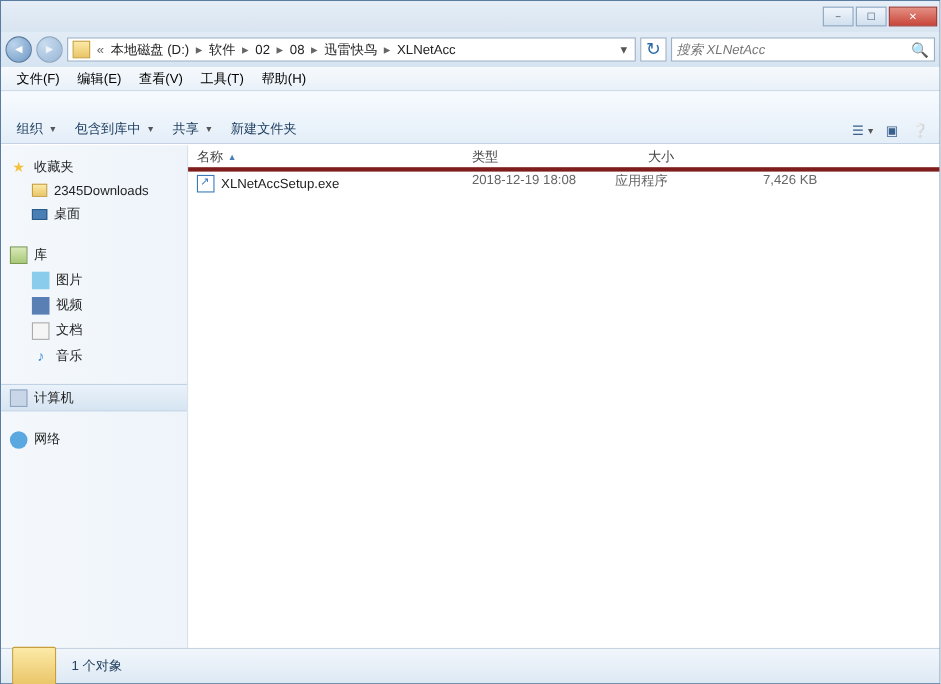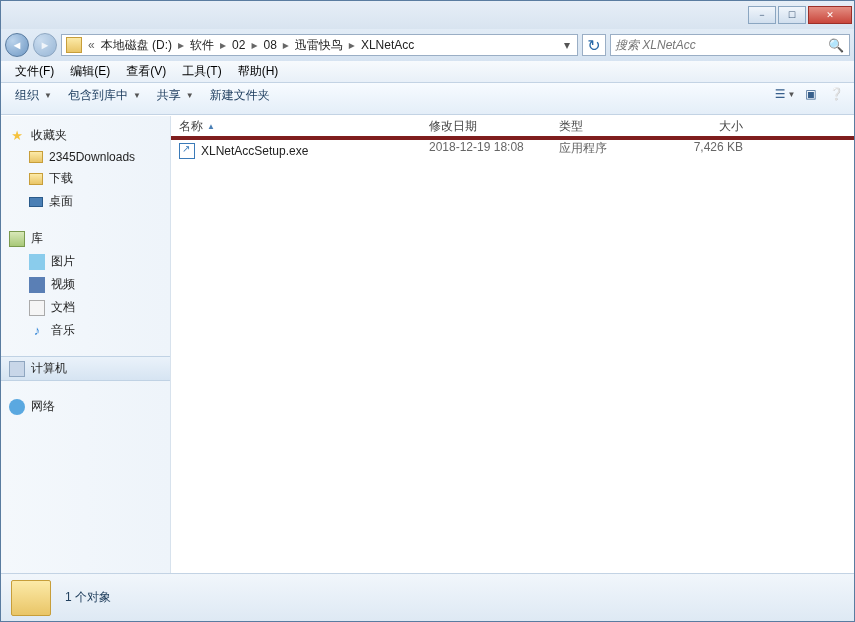--- a/index.html
+++ b/index.html
@@ -16,21 +16,21 @@
     .bc-folder { width:16px; height:16px; background:linear-gradient(to bottom,#fceaa8,#e9c567); border:1px solid #c79e3a; margin:0 4px 0 2px; }
     .bc-sep { color:#666; padding:0 2px; }
     .bc-seg { padding:0 4px; cursor:pointer; }
     .bc-drop { width:16px; text-align:center; color:#555; cursor:pointer; }
     .refresh { width:24px; height:22px; background:#fff; border:1px solid #9aaec5; display:flex; align-items:center; justify-content:center; color:#2a6aa8; cursor:pointer; }
     .search { width:240px; height:22px; background:#fff; border:1px solid #9aaec5; display:flex; align-items:center; padding:0 4px; }
     .search input { flex:1; border:none; outline:none; font-size:12px; font-style:italic; color:#ef4444; background:transparent; }
     .search-ico { color:#6a8ab0; font-size:13px; }
     .menubar { height:22px; background:linear-gradient(to bottom,#f7fafd,#e8f0f8); border-bottom:1px solid #c3d3e4; display:flex; align-items:center; padding-left:6px; font-size:12px; }
     .menuitem { padding:2px 8px; cursor:pointer; }
-    .toolbar { height:32px; background:linear-gradient(to bottom,#f7fbff,#e4eef8); border-bottom:1px solid #c3d3e4; display:flex; align-items:flex-start; padding:0 6px; font-size:12px; color:#1a3a5c; }
+    .toolbar { height:48px; background:linear-gradient(to bottom,#f7fbff,#e4eef8); border-bottom:1px solid #c3d3e4; display:flex; align-items:flex-end; padding:0 6px; font-size:12px; color:#1a3a5c; }
     .tbtn { padding:4px 8px; cursor:pointer; display:flex; align-items:center; gap:3px; }
     .tb-drop { font-size:8px; color:#555; margin-left:2px; }
     .tb-spacer { flex:1; }
     .tb-ico { width:22px; height:22px; display:flex; align-items:center; justify-content:center; color:#38608c; cursor:pointer; margin-left:4px; }
     .layout { flex:1; display:flex; background:#fff; border-top:1px solid #fff; }
     .sidebar { width:170px; background:linear-gradient(to right,#f4f8fc,#eef4fa); border-right:1px solid #d7e2ed; padding:8px 0; overflow:auto; font-size:12px; }
     .s-group { margin-bottom:14px; }
     .s-head, .s-item { display:flex; align-items:center; gap:6px; padding:3px 8px 3px 14px; cursor:pointer; color:#1f1f1f; }
     .s-head { font-weight:normal; padding-left:8px; }
     .s-item { padding-left:28px; }
@@ -52,21 +52,21 @@
     .col.name { flex:0 0 250px; display:flex; align-items:center; }
     .col.date { flex:0 0 130px; }
     .col.type { flex:0 0 110px; }
     .col.size { flex:0 0 90px; text-align:right; }
     .sort-arrow { font-size:8px; color:#4a7fb5; margin-left:4px; }
     .rows { flex:1; overflow:auto; }
     .row { height:22px; display:flex; font-size:12px; color:#222; cursor:pointer; }
     .row .col.date,.row .col.type,.row .col.size { color:#666; }
     .file-ico { width:16px; height:16px; margin-right:6px; background:#fff; border:1px solid #3a7ab8; position:relative; display:inline-block; }
     .file-ico::after { content:"↗"; color:#3a7ab8; font-size:10px; position:absolute; top:-1px; left:2px; }
-    .status { height:48px; background:linear-gradient(to bottom,#f1f6fb,#dee9f4); border-top:1px solid #c3d3e4; display:flex; align-items:center; padding:0 10px; gap:14px; font-size:12px; color:#23415f; }
+    .status { height:32px; background:linear-gradient(to bottom,#f1f6fb,#dee9f4); border-top:1px solid #c3d3e4; display:flex; align-items:center; padding:0 10px; gap:14px; font-size:12px; color:#23415f; }
     .status-ico { width:40px; height:36px; background:linear-gradient(to bottom,#fceaa8,#e9c567); border:1px solid #c79e3a; border-radius:2px; }
     .sidebar .comp-row { background:linear-gradient(to bottom,#eaf2fa,#d6e4f2); border-top:1px solid #c0d2e4; border-bottom:1px solid #c0d2e4; }
   </style>
 </head>
 <body>
 
 <div class="window">
 
   <div class="titlebar">
     <div class="winbtn">−</div>
@@ -134,24 +134,20 @@
       <div class="s-group">
         <div class="s-head">
             <span class="s-ico ico-fav">★</span>
             <span>收藏夹</span>
           </div>
         <div class="s-item">
             <span class="s-ico ico-dl"></span>
             <span>2345Downloads</span>
           </div>
         <div class="s-item">
-            <span class="s-ico ico-dl"></span>
-            <span>下载</span>
-          </div>
-        <div class="s-item">
             <span class="s-ico ico-desk"></span>
             <span>桌面</span>
           </div>
       </div>
       <div class="s-group">
         <div class="s-head">
             <span class="s-ico ico-lib"></span>
             <span>库</span>
           </div>
         <div class="s-item">
@@ -184,21 +180,20 @@
           </div>
       </div>
     </div>
 
     <div class="content">
       <div class="colhead">
         <div class="col name">
             <span>名称</span>
             <span class="sort-arrow">▲</span>
           </div>
-        <div class="col date">修改日期</div>
         <div class="col type">类型</div>
         <div class="col size">大小</div>
       </div>
       <div class="rows">
         <div class="row">
           <div class="col name">
               <span class="file-ico"></span>
               <span>XLNetAccSetup.exe</span>
             </div>
           <div class="col date">2018-12-19 18:08</div>

